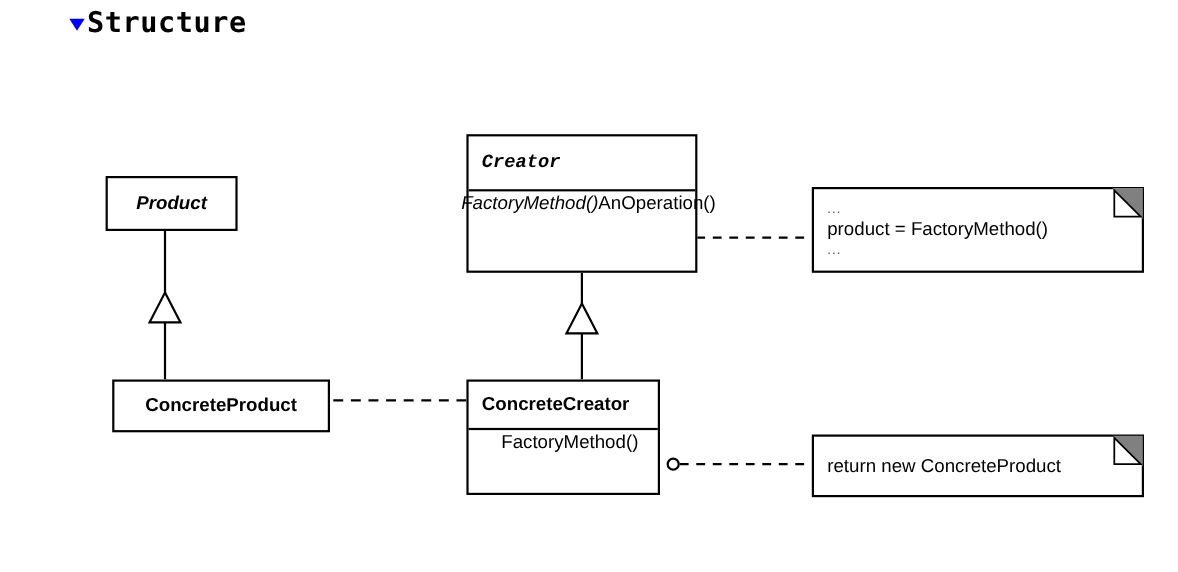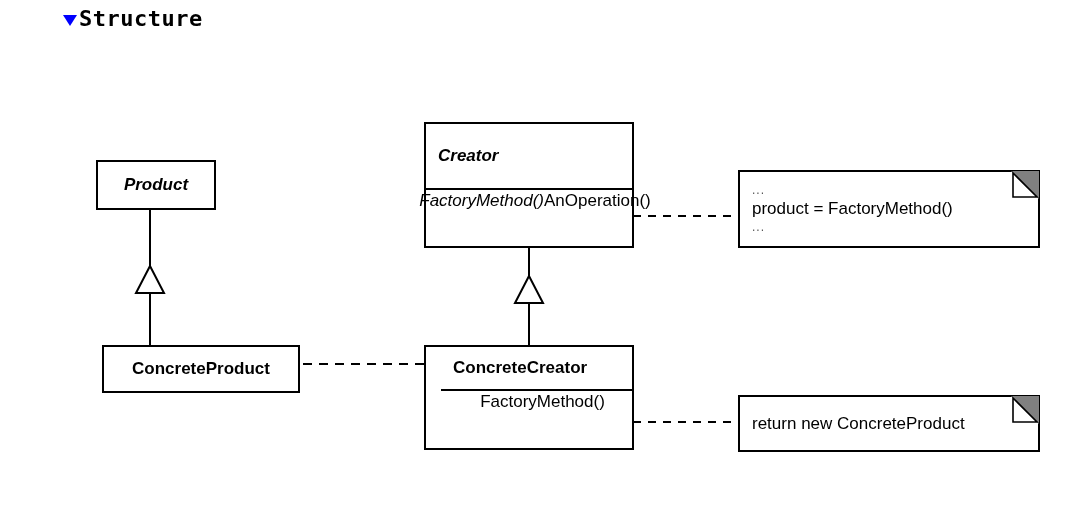--- a/index.html
+++ b/index.html
@@ -27,21 +27,21 @@
   #collapse-marker {
     width: 0;
     height: 0;
     border-left: 7px solid transparent;
     border-right: 7px solid transparent;
     border-top: 11px solid #0000ff;
     margin-top: 2px;
   }
   #heading-text {
     font-family: "DejaVu Sans Mono", "Liberation Mono", monospace;
-    font-size: 22px;
+    font-size: 26px;
     font-weight: bold;
     color: #000000;
     letter-spacing: 0.5px;
     line-height: 1;
   }
 
   
   #diagram {
     position: absolute;
     left: 0;
@@ -85,23 +85,23 @@
     box-sizing: border-box;
     padding-left: 12px;
     font-size: 17px;
     white-space: nowrap;
   }
 
   
   #class-product          { left: 96px;  top: 160px; width: 120px; height: 50px; }
   #class-concreteproduct  { left: 54px;  top: 345px; width: 198px; height: 48px; margin-left: 48px; }
   #class-creator          { left: 424px; top: 122px; width: 210px; height: 126px; }
-  #class-concretecreator  { left: 424px; top: 345px; width: 210px; height: 105px; padding-left: 15px; }
-
-  #class-creator .c-name  { height: 64px; }
+  #class-concretecreator  { left: 424px; top: 345px; width: 176px; height: 105px; }
+
+  #class-creator .c-name  { height: 48px; font-family: Liberation Mono, monospace; }
   #class-creator .c-ops   { height: 74px; }
   #class-concretecreator .c-name { height: 42px; }
   #class-concretecreator .c-ops  { height: 59px; }
 
   
   .uml-note {
     position: absolute;
     background: #ffffff;
     border: 2px solid #000000;
     box-sizing: border-box;

